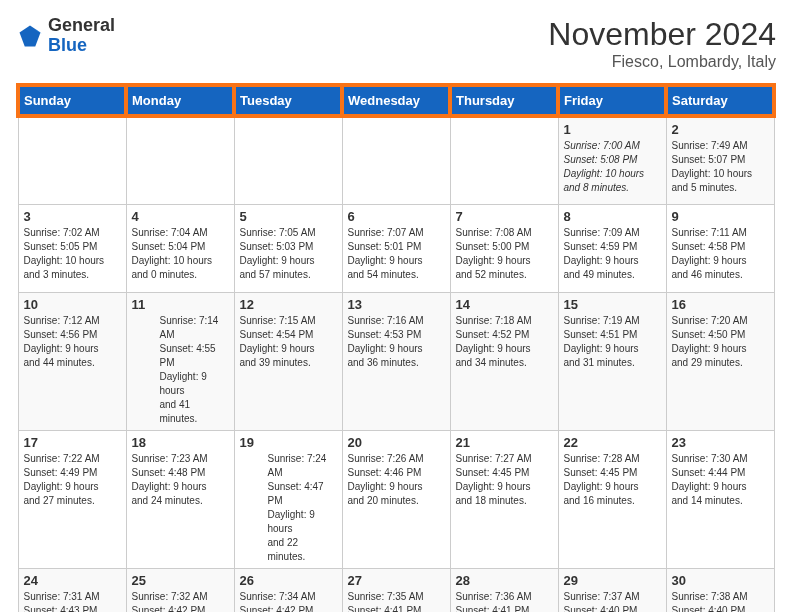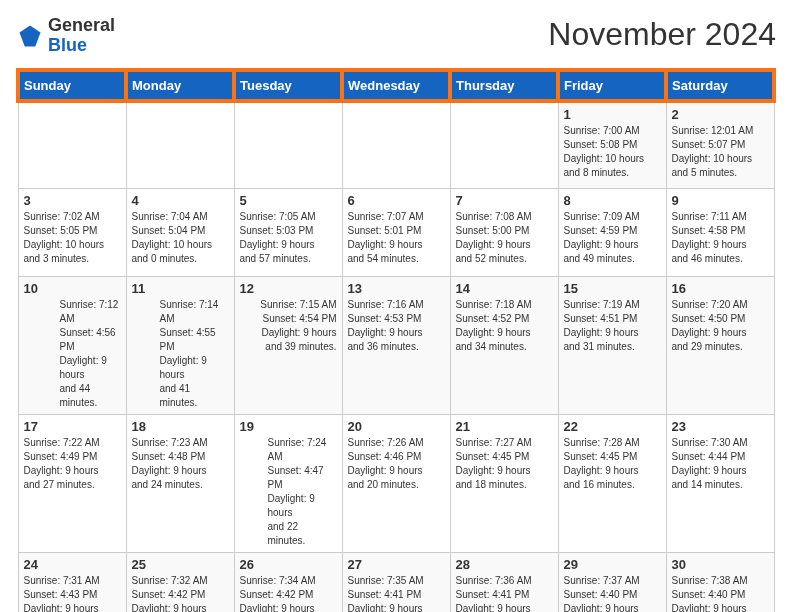--- a/index.html
+++ b/index.html
@@ -94,20 +94,21 @@
       <polygon points="16,4 28,12 22,28 10,28 4,12" fill="#1565C0"></polygon>
       <polygon points="22,8 30,14 24,10" fill="#42A5F5"></polygon>
     </svg>
     <div class="logo-text">
       <span class="logo-general">General</span><br>
       <span class="logo-blue">Blue</span>
     </div>
   </div>
   <div class="title-block">
     <div class="month-title">November 2024</div>
+    <div class="subtitle">Fiesco, Lombardy, Italy</div>
   </div>
 </div>
 
 <table>
   <thead>
     <tr id="header-row">
         <th>Sunday</th>
         <th>Monday</th>
         <th>Tuesday</th>
         <th>Wednesday</th>
@@ -118,28 +119,28 @@
   </thead>
   <tbody id="calendar-body">
       <tr>
         <td class="empty-cell"></td>
         <td class="empty-cell"></td>
         <td class="empty-cell"></td>
         <td class="empty-cell"></td>
         <td class="empty-cell"></td>
         <td>
           <span class="day-num">1</span>
-          <div class="day-info" style="white-space: pre-line;">Sunrise: 7:00 AM
+          <div class="day-info" style="white-space: pre-line; font-style: italic;">Sunrise: 7:00 AM
 Sunset: 5:08 PM
 Daylight: 10 hours
 and 8 minutes.</div>
         </td>
         <td>
           <span class="day-num">2</span>
-          <div class="day-info" style="white-space: pre-line;">Sunrise: 12:01 AM
+          <div class="day-info" style="white-space: pre-line;">Sunrise: 7:49 AM
 Sunset: 5:07 PM
 Daylight: 10 hours
 and 5 minutes.</div>
         </td>
       </tr>
       <tr>
         <td>
           <span class="day-num">3</span>
           <div class="day-info" style="white-space: pre-line;">Sunrise: 7:02 AM
 Sunset: 5:05 PM
@@ -185,35 +186,35 @@
           <span class="day-num">9</span>
           <div class="day-info" style="white-space: pre-line;">Sunrise: 7:11 AM
 Sunset: 4:58 PM
 Daylight: 9 hours
 and 46 minutes.</div>
         </td>
       </tr>
       <tr>
         <td>
           <span class="day-num">10</span>
-          <div class="day-info" style="white-space: pre-line; margin-left: 36px;">Sunrise: 7:12 AM
+          <div class="day-info" style="white-space: pre-line;">Sunrise: 7:12 AM
 Sunset: 4:56 PM
 Daylight: 9 hours
 and 44 minutes.</div>
         </td>
         <td>
           <span class="day-num">11</span>
           <div class="day-info" style="white-space: pre-line; margin-left: 28px;">Sunrise: 7:14 AM
 Sunset: 4:55 PM
 Daylight: 9 hours
 and 41 minutes.</div>
         </td>
         <td>
           <span class="day-num">12</span>
-          <div class="day-info" style="white-space: pre-line; text-align: right;">Sunrise: 7:15 AM
+          <div class="day-info" style="white-space: pre-line;">Sunrise: 7:15 AM
 Sunset: 4:54 PM
 Daylight: 9 hours
 and 39 minutes.</div>
         </td>
         <td>
           <span class="day-num">13</span>
           <div class="day-info" style="white-space: pre-line;">Sunrise: 7:16 AM
 Sunset: 4:53 PM
 Daylight: 9 hours
 and 36 minutes.</div>

